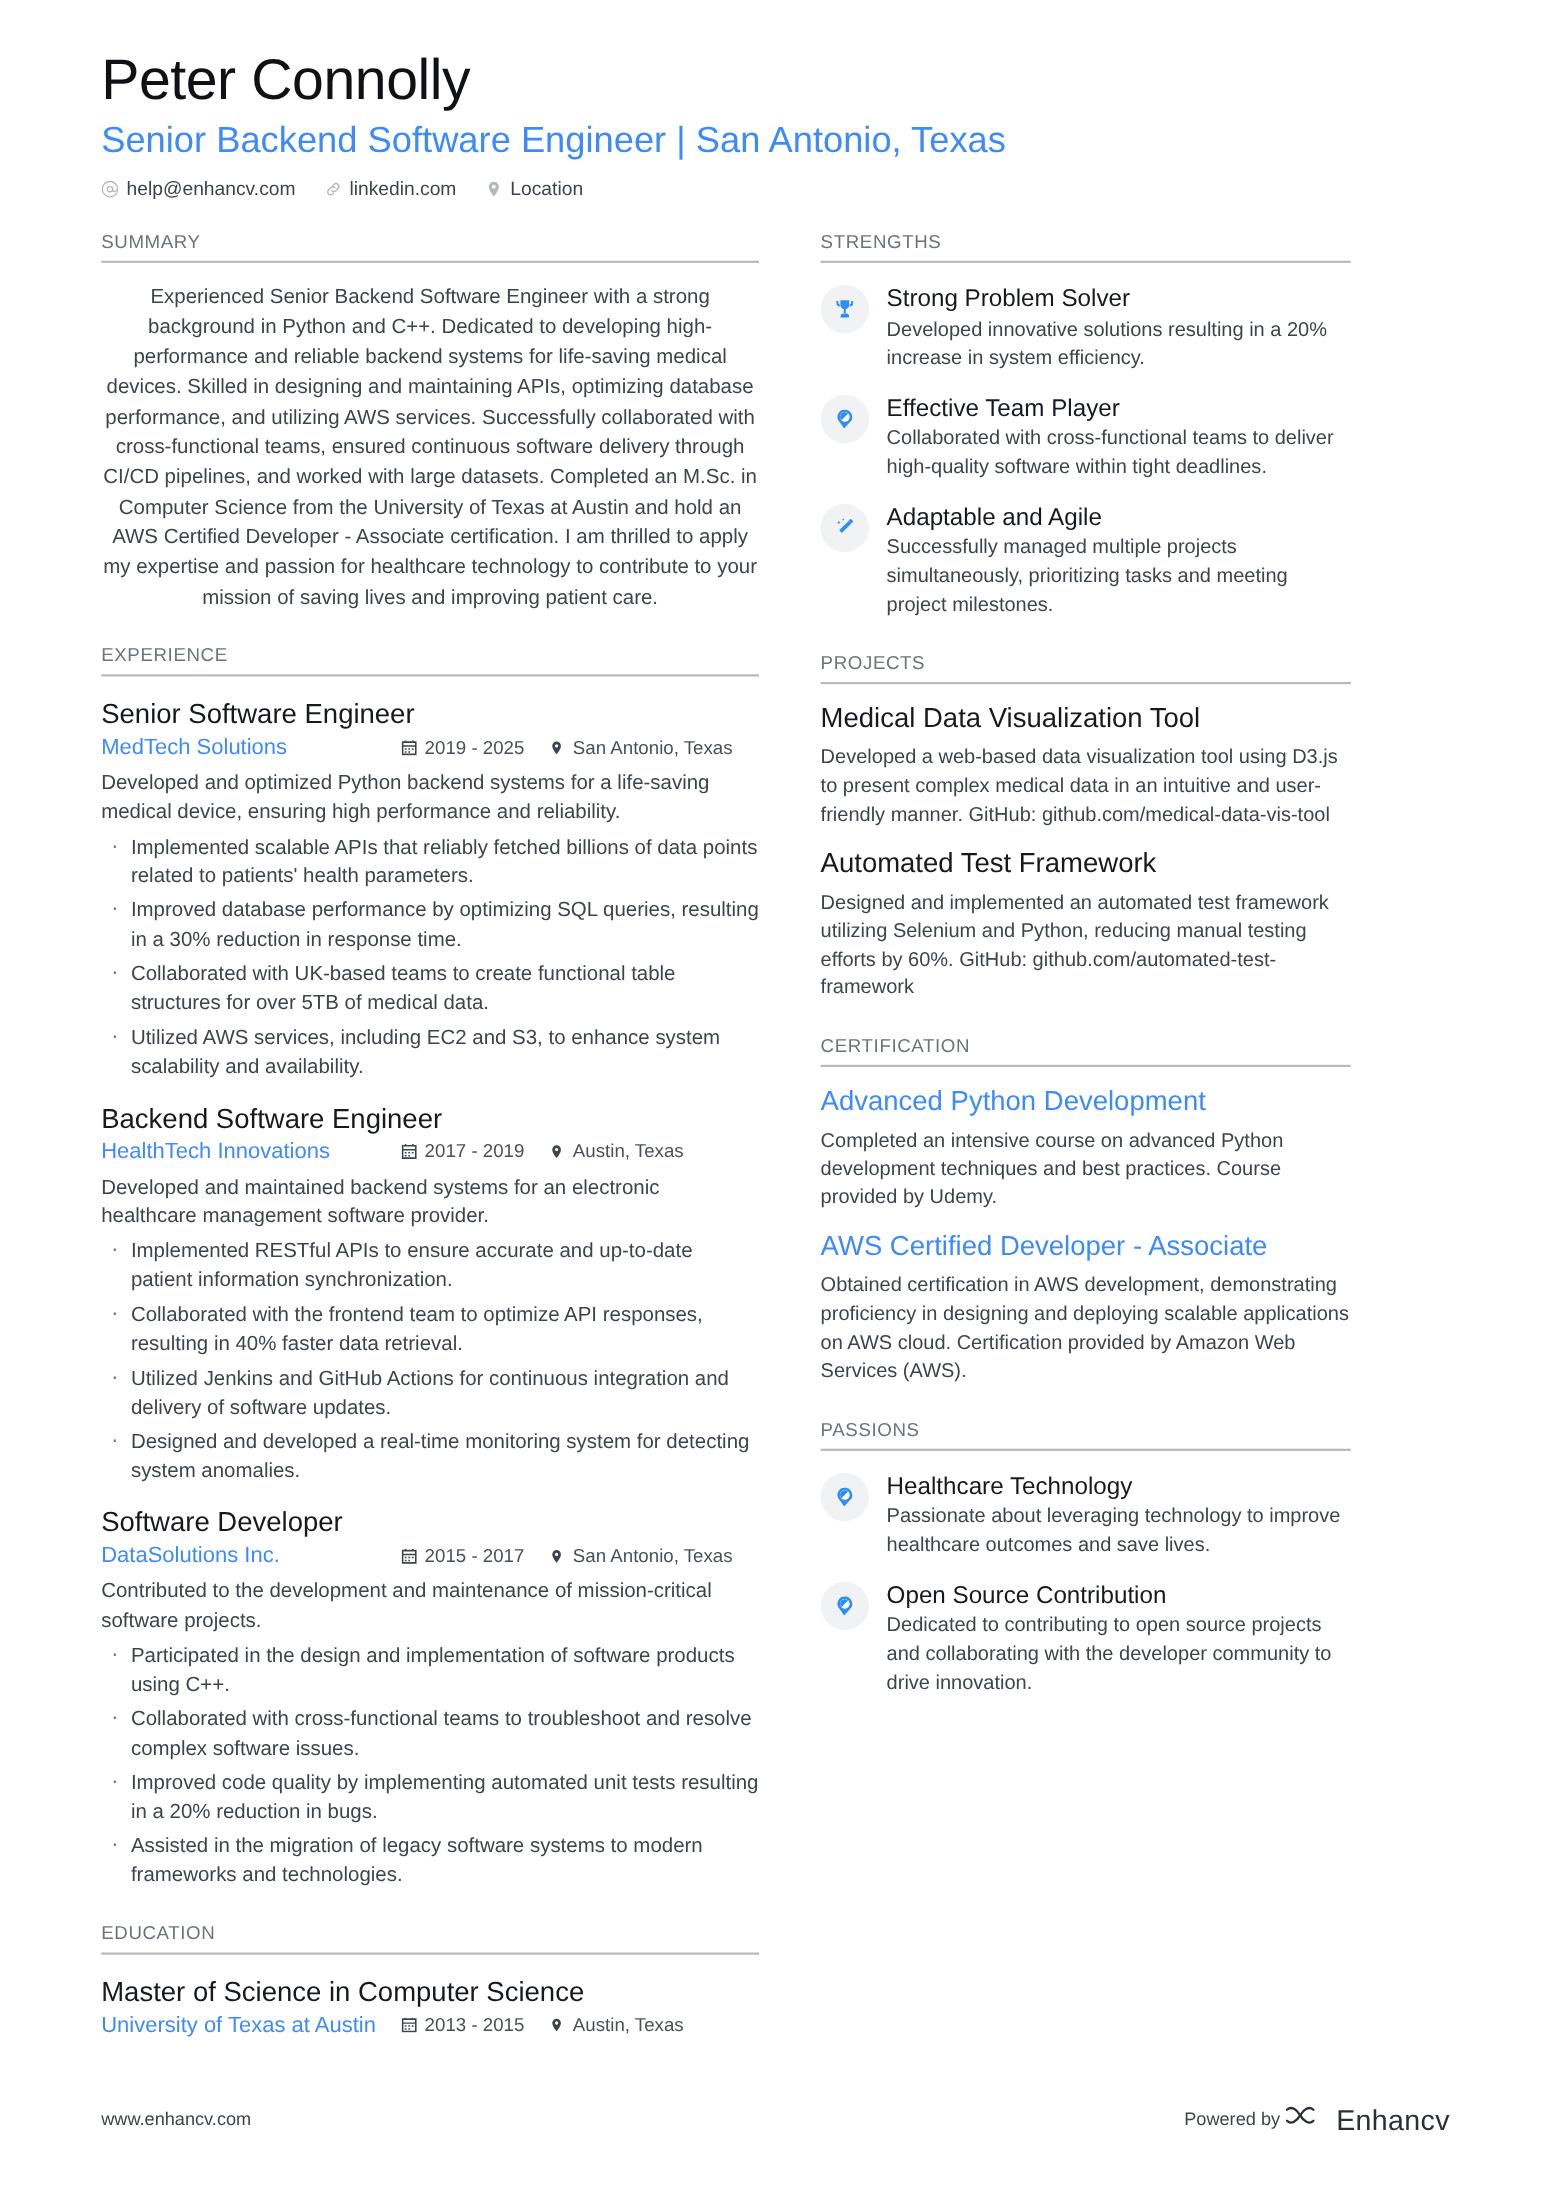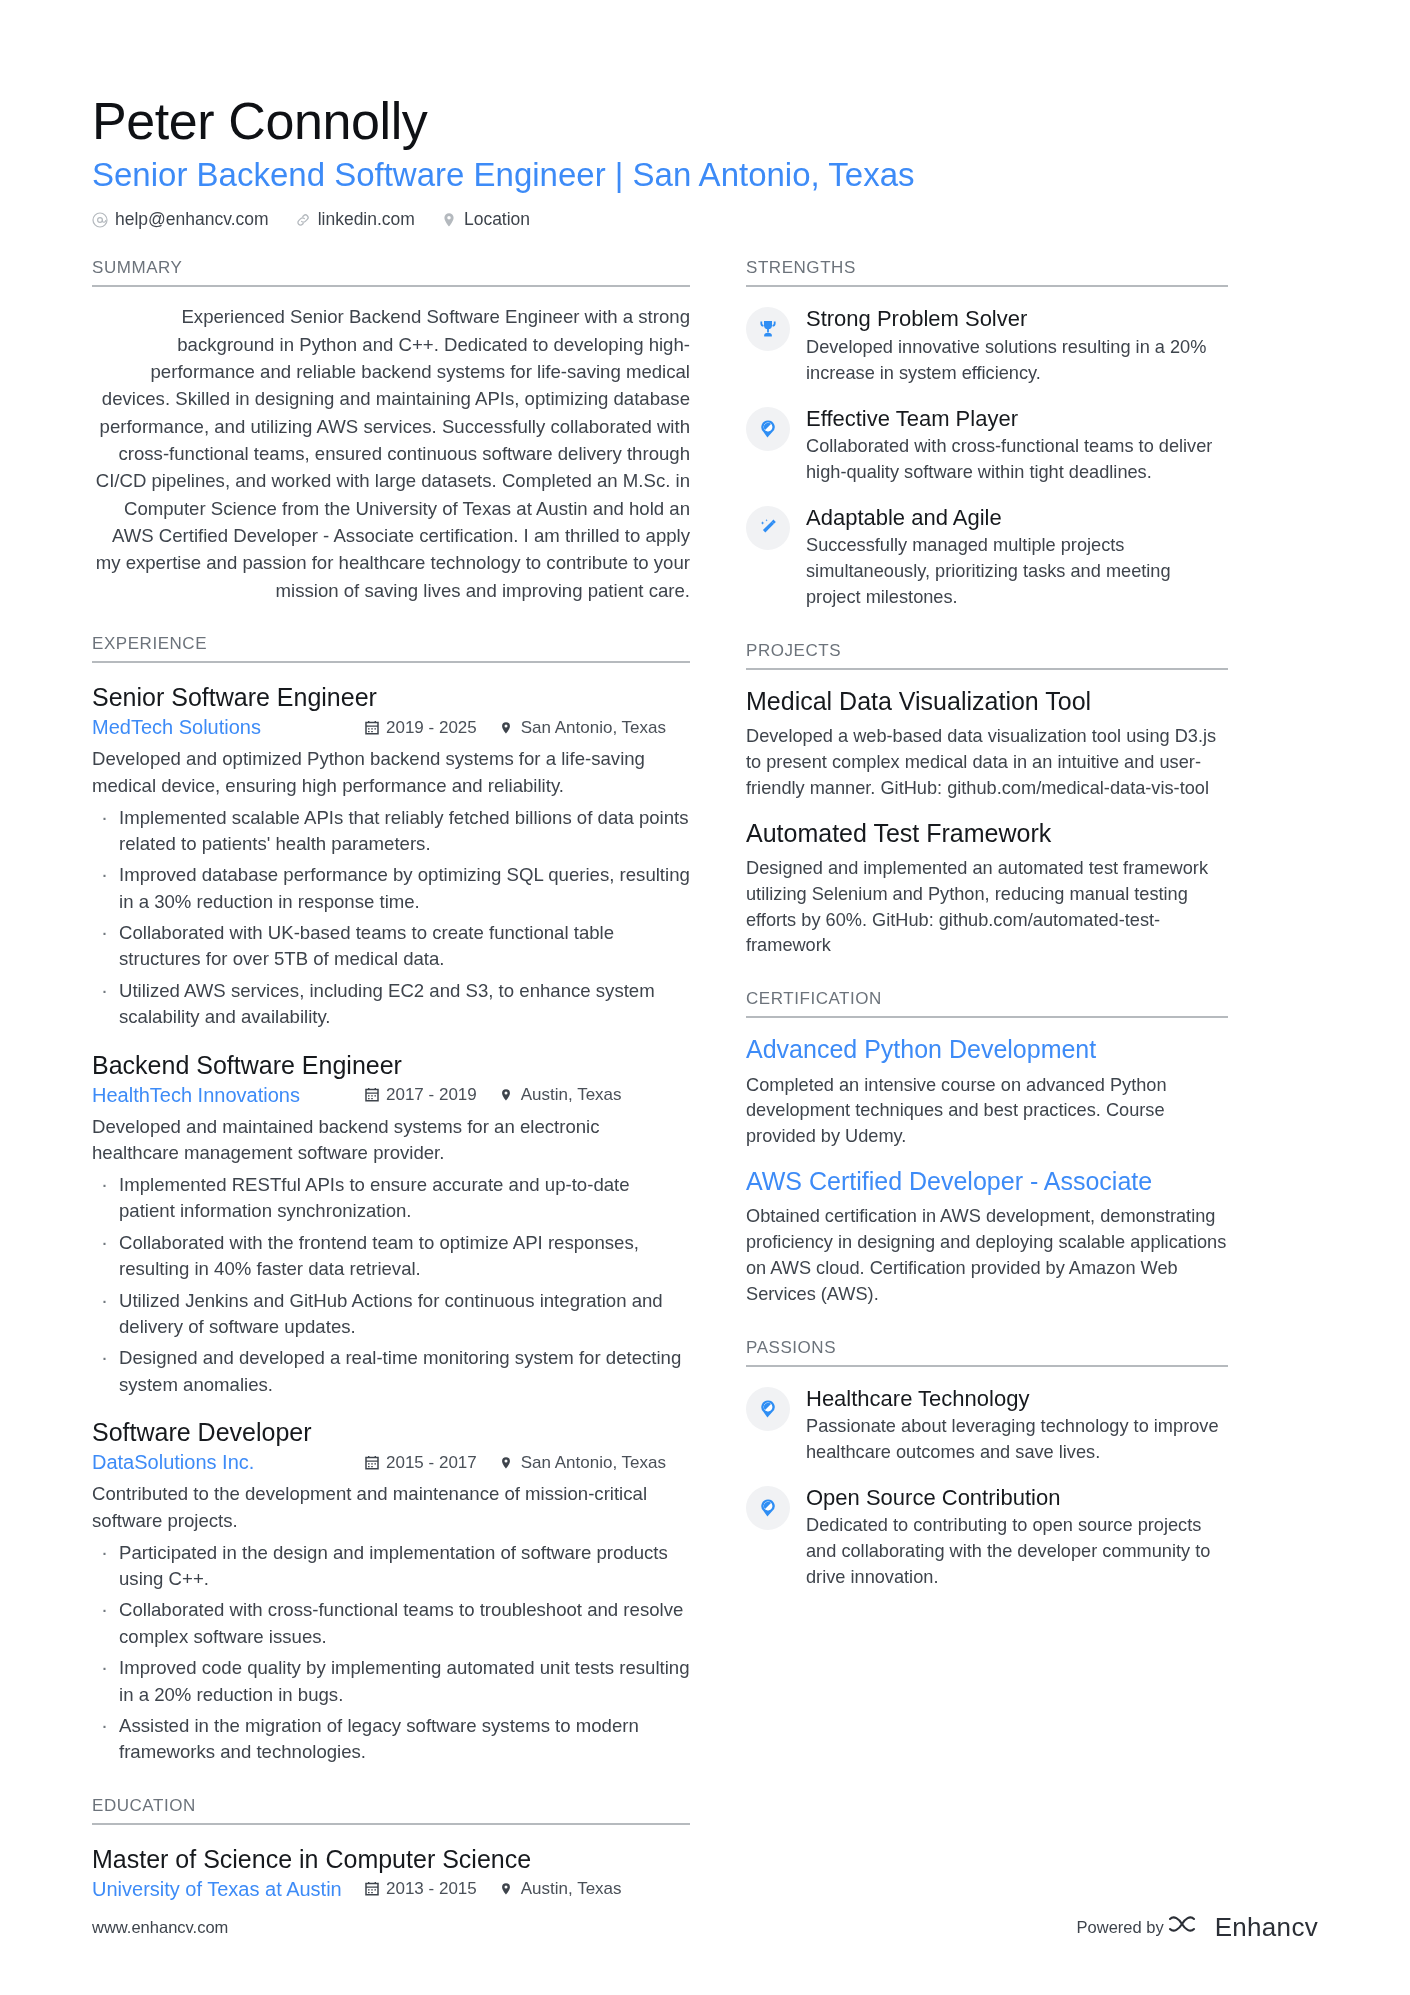--- a/index.html
+++ b/index.html
@@ -8,21 +8,21 @@
     background: #ffffff;
     font-family: "Liberation Sans", sans-serif;
   }
   body { padding: 0; }
 
   .page {
     width: 1410px;
     min-height: 1995px;
     background: #ffffff;
     position: relative;
-    padding: 92px 92px 0 92px;
+    padding: 44px 92px 0 92px;
   }
 
   
   .name {
     font-size: 52px;
     font-weight: 400;
     color: #0f1115;
     letter-spacing: -0.4px;
     line-height: 1.12;
   }
@@ -78,21 +78,21 @@
   }
   .sec { margin-bottom: 30px; }
   .sec:last-child { margin-bottom: 0; }
 
   
   .summary-text {
     margin-top: 16px;
     font-size: 18.6px;
     line-height: 1.47;
     color: #3e444c;
-    text-align: right;
+    text-align: center;
   }
 
   
   .entry { margin-top: 19px; }
   .entry:first-of-type { margin-top: 18px; }
   .entry-title {
     font-size: 25px;
     color: #16191d;
     font-weight: 400;
     line-height: 1.25;

